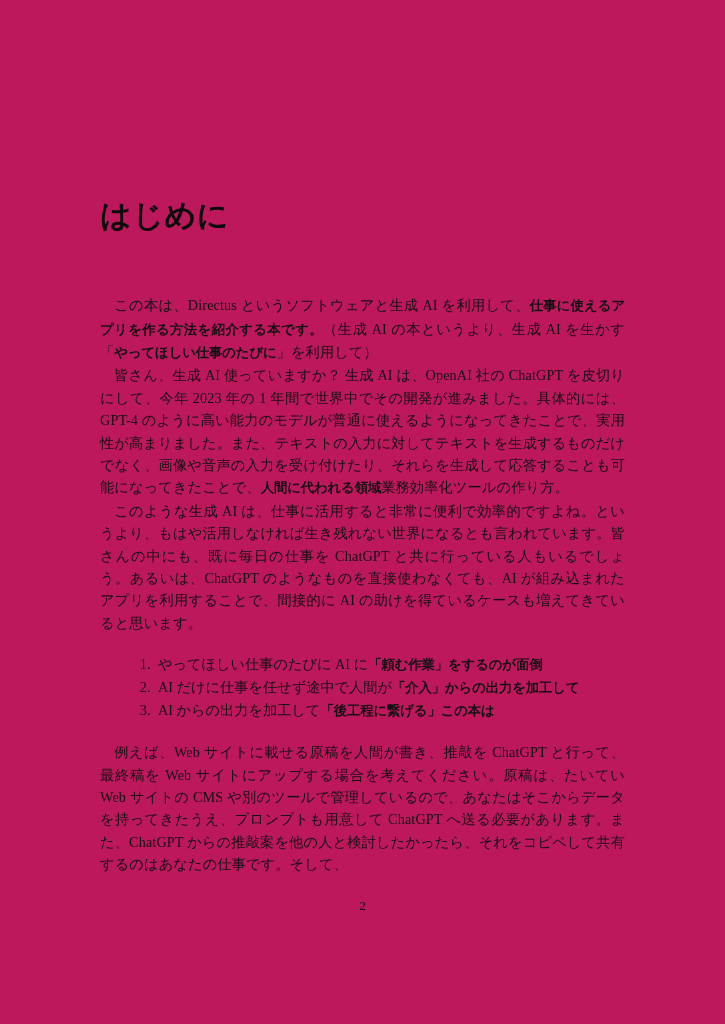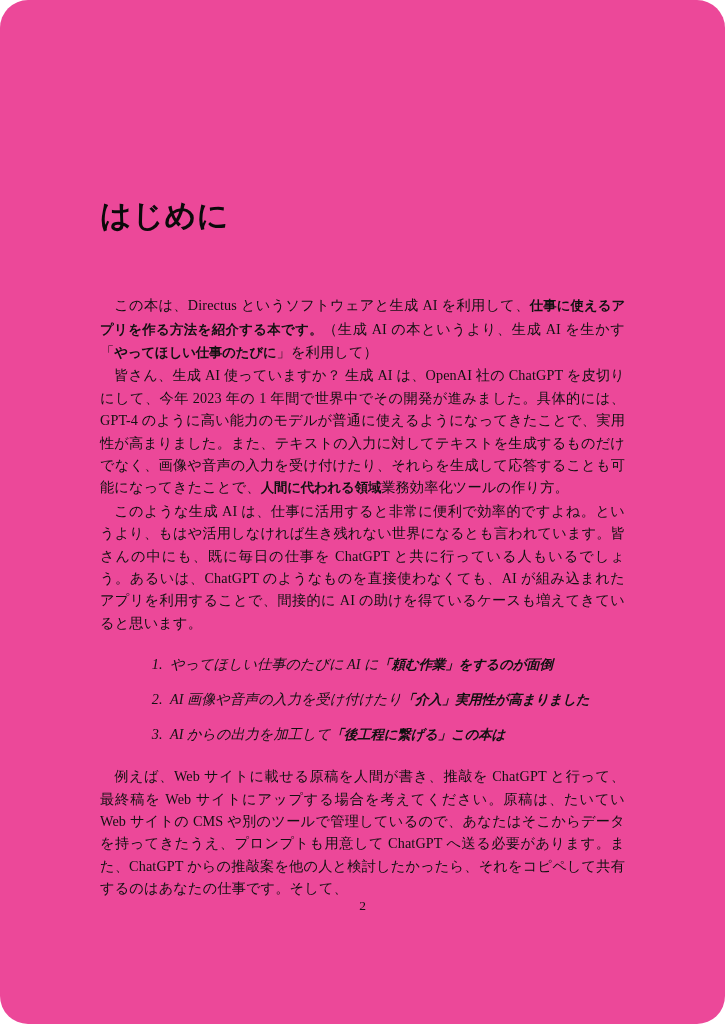--- a/index.html
+++ b/index.html
@@ -11,22 +11,21 @@
     width: 725px;
     height: 1024px;
     position: relative;
     font-family: "Liberation Serif", "DejaVu Serif", serif;
     color: #000000;
     overflow: hidden;
   }
   .page {
     position: absolute;
     inset: 0;
-    background: #ec4899;
-    border-radius: 28px;
+    background: #be185d;
   }
   .content {
     position: absolute;
     left: 100px;
     top: 0;
     width: 525px;
   }
   .chapter-title {
     font-family: "DejaVu Sans", "Liberation Sans", sans-serif;
     font-weight: bold;
@@ -59,24 +58,23 @@
     font-size: 13.4px;
     letter-spacing: -0.01em;
   }
   ol.issue-list {
     margin: 19px 0 19px 0;
     padding-left: 54px;
     font-size: 14.2px;
     line-height: 23px;
   }
   ol.issue-list li {
-    margin: 12px;
+    margin: 0;
     padding-left: 4px;
     color: #111111;
-    font-style: italic;
   }
   .after-list {
     margin-top: 0;
   }
   .page-number {
     position: absolute;
     left: 0;
     right: 0;
     top: 898px;
     text-align: center;
@@ -97,21 +95,21 @@
 
       <p class="para"><span>この本は、Directus というソフトウェアと生成 AI を利用して、</span><b>仕事に使えるアプリを作る方法を紹介する本です。</b><span>（生成 AI の本というより、生成 AI を生かす「</span><b>やってほしい仕事のたびに</b><span>」を利用して）</span></p>
 
       <p class="para"><span>皆さん、生成 AI 使っていますか？ 生成 AI は、OpenAI 社の ChatGPT を皮切りにして、今年 2023 年の 1 年間で世界中でその開発が進みました。具体的には、GPT-4 のように高い能力のモデルが普通に使えるようになってきたことで、実用性が高まりました。また、テキストの入力に対してテキストを生成するものだけでなく、画像や音声の入力を受け付けたり、それらを生成して応答することも可能になってきたことで、</span><b>人間に代われる領域</b><span>業務効率化ツールの作り方。</span></p>
 
       <p class="para"><span>このような生成 AI は、仕事に活用すると非常に便利で効率的ですよね。というより、もはや活用しなければ生き残れない世界になるとも言われています。皆さんの中にも、既に毎日の仕事を ChatGPT と共に行っている人もいるでしょう。あるいは、ChatGPT のようなものを直接使わなくても、AI が組み込まれたアプリを利用することで、間接的に AI の助けを得ているケースも増えてきていると思います。</span></p>
 
 
       <ol class="issue-list">
           <li><span>やってほしい仕事のたびに AI に</span><b>「頼む作業」をするのが面倒</b></li>
-          <li><span>AI 画像や音声の入力を受け付けたり</span><b>「介入」実用性が高まりました</b></li>
+          <li><span>AI だけに仕事を任せず途中で人間が</span><b>「介入」からの出力を加工して</b></li>
           <li><span>AI からの出力を加工して</span><b>「後工程に繋げる」この本は</b></li>
         </ol>
 
       <p class="para after-list"><span>例えば、Web サイトに載せる原稿を人間が書き、推敲を ChatGPT と行って、最終稿を Web サイトにアップする場合を考えてください。原稿は、たいてい Web サイトの CMS や別のツールで管理しているので、あなたはそこからデータを持ってきたうえ、プロンプトも用意して ChatGPT へ送る必要があります。また、ChatGPT からの推敲案を他の人と検討したかったら、それをコピペして共有するのはあなたの仕事です。そして、</span></p>
 
     </div>
   </div>
 
   <div class="page-number">2</div>
 </div>

